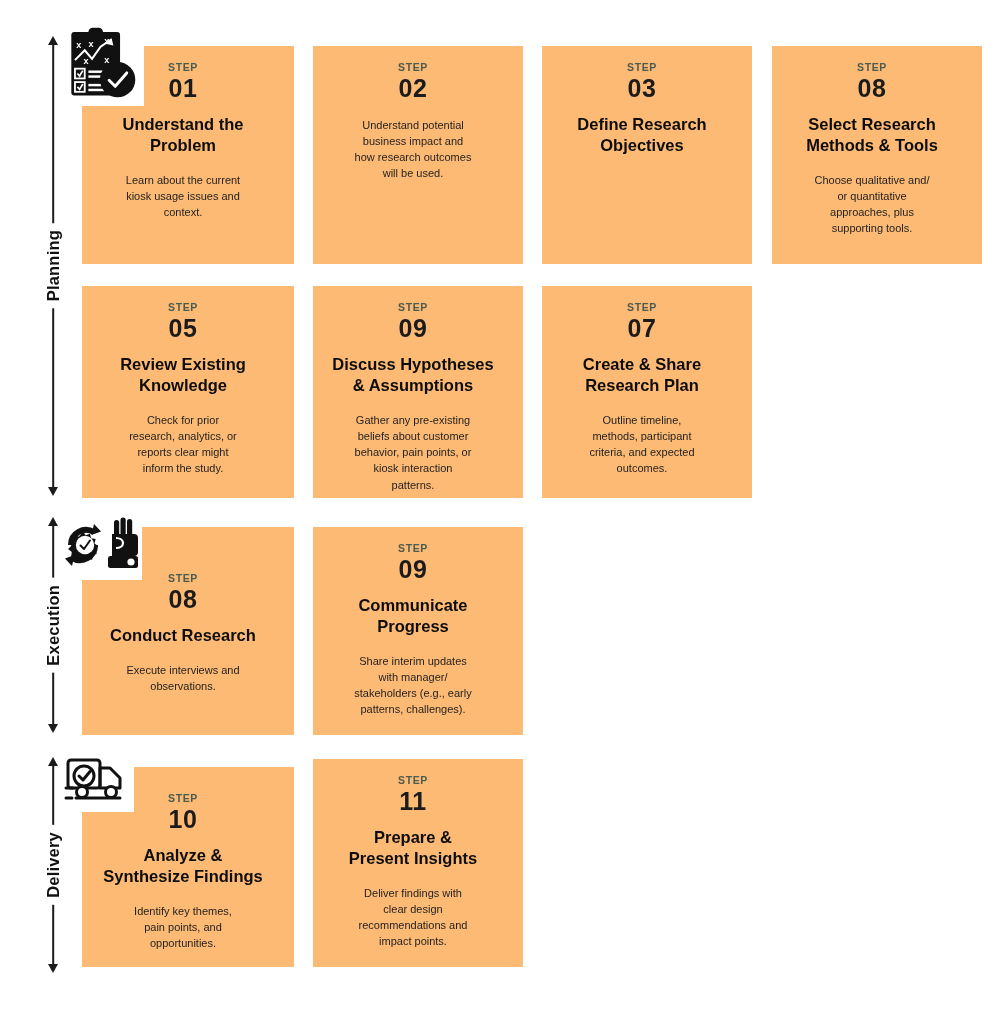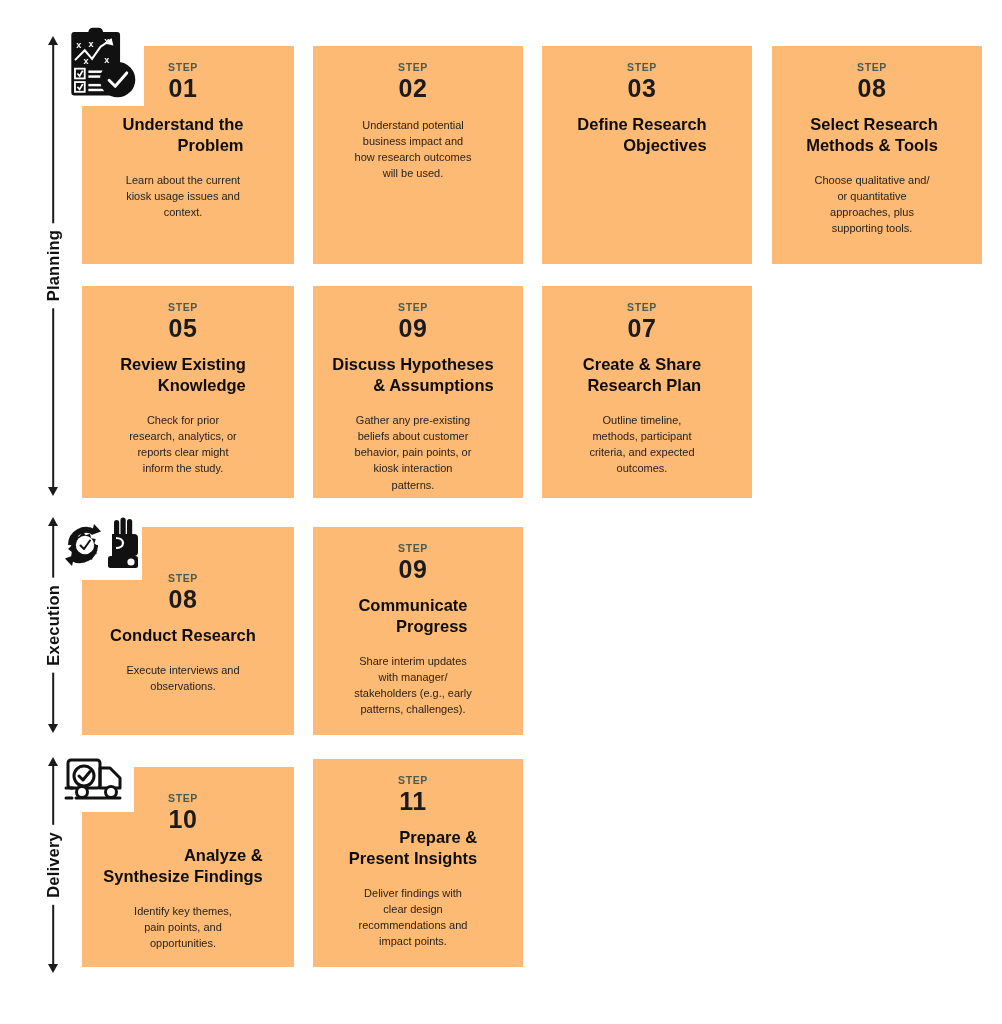--- a/index.html
+++ b/index.html
@@ -100,21 +100,21 @@
     line-height: 1.05;
     text-align: center;
     letter-spacing: 0.5px;
   }
   .card-title {
     margin-top: 13px;
     font-size: 16.5px;
     font-weight: bold;
     line-height: 1.28;
     color: #0d0d0d;
-    text-align: right;
+    text-align: center;
     white-space: pre-line;
   }
   .card-desc {
     margin-top: 16px;
     font-size: 11px;
     line-height: 1.47;
     color: #1f1f1f;
     text-align: center;
     white-space: pre-line;
   }

